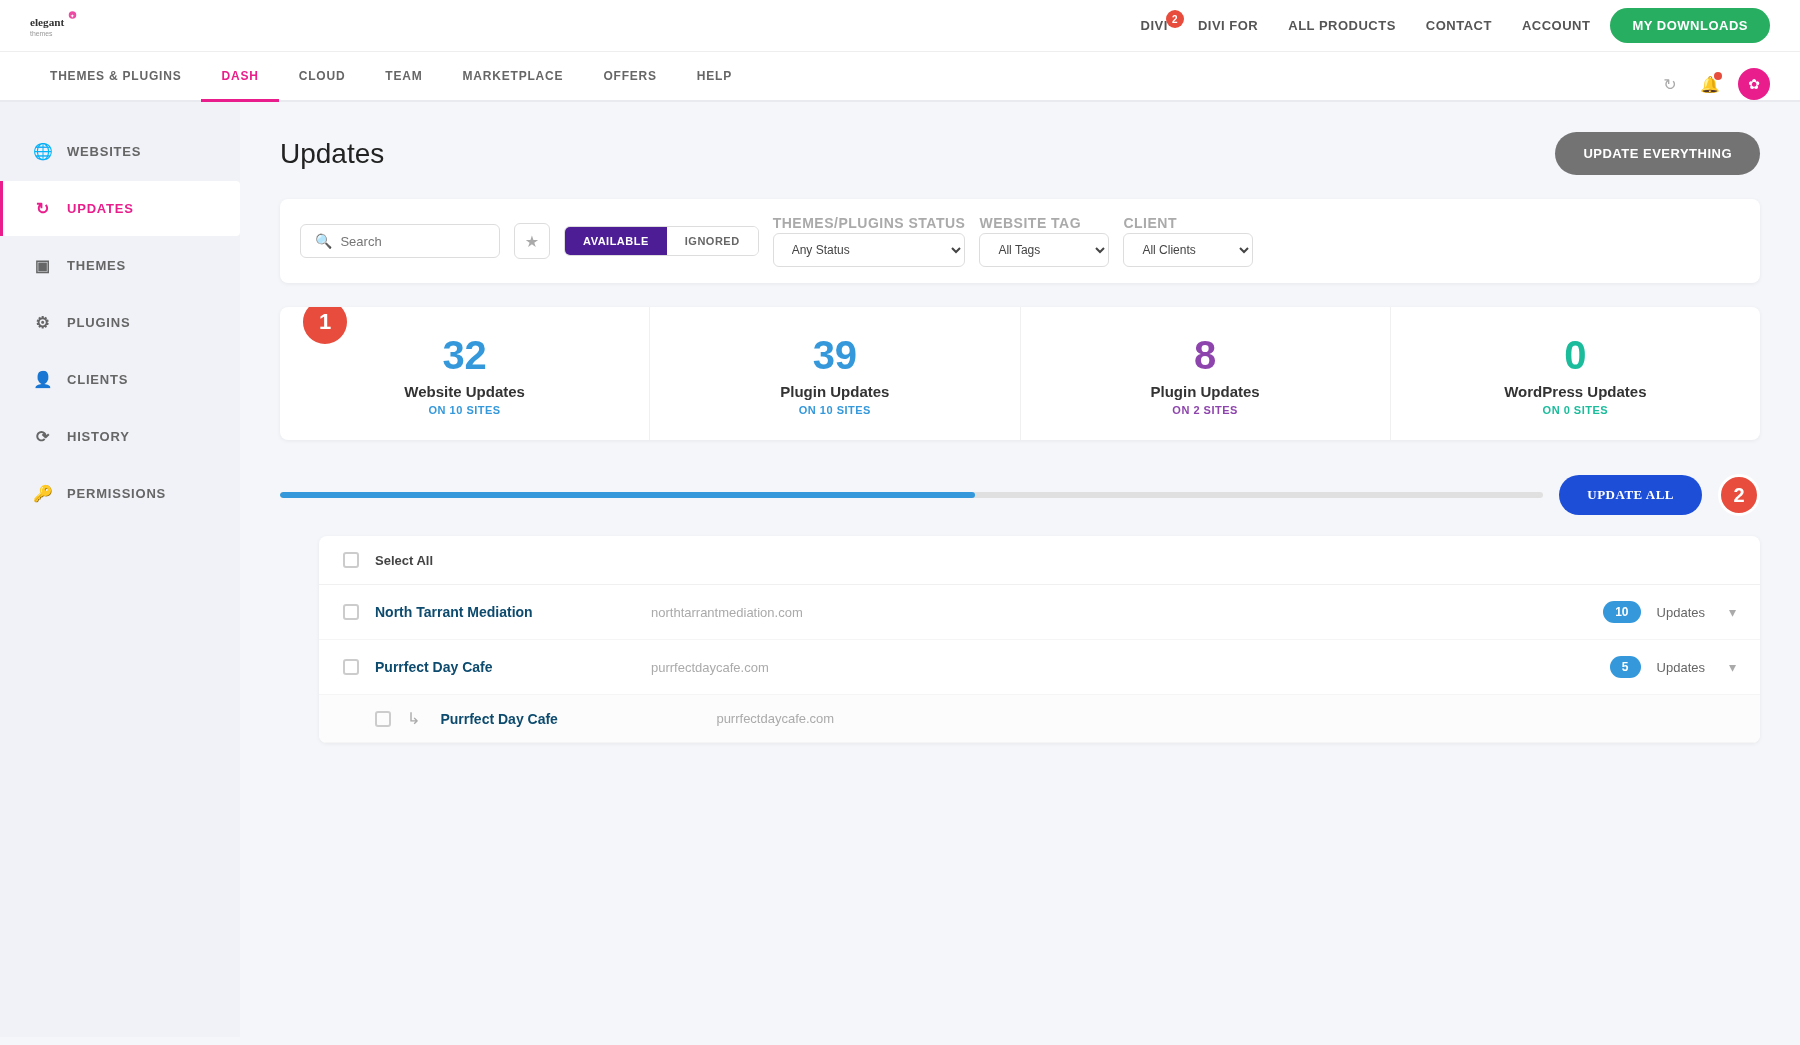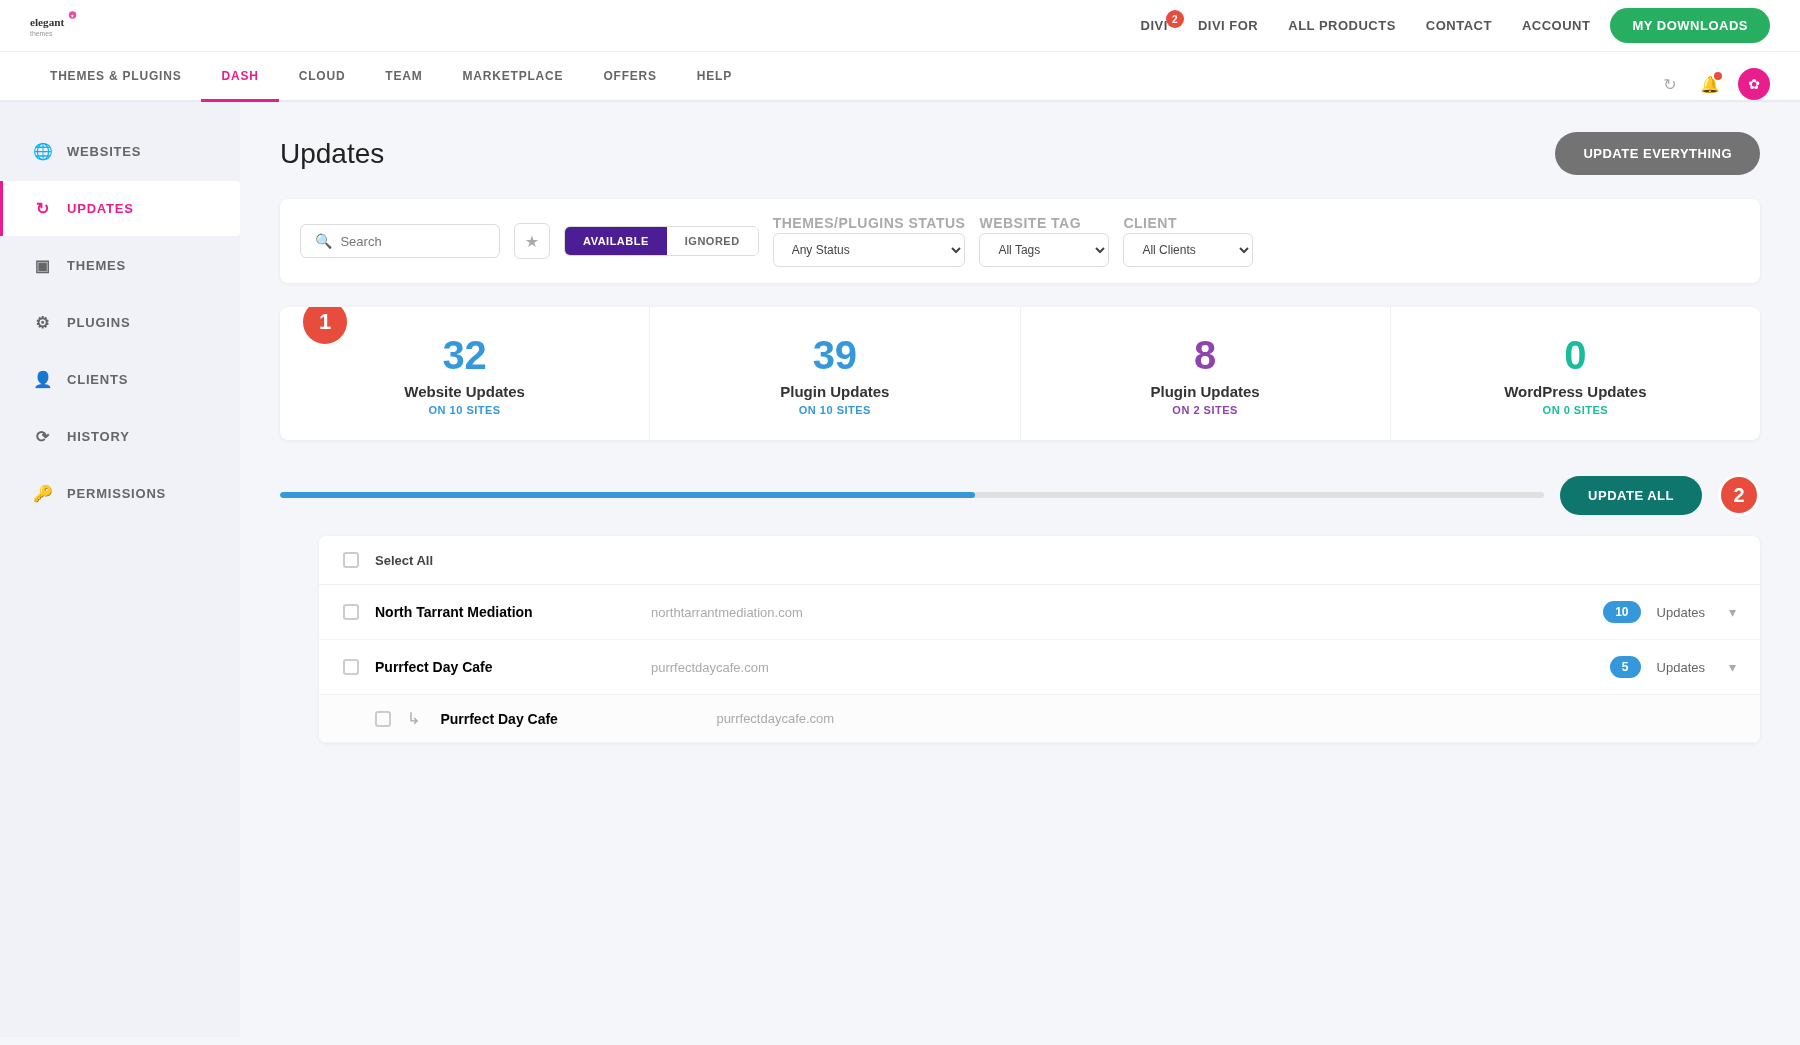--- a/index.html
+++ b/index.html
@@ -360,30 +360,31 @@
 
     
     .update-all-row {
       display: flex;
       align-items: center;
       gap: 16px;
       margin-bottom: 20px;
       padding: 10px 0 0;
     }
     .btn-update-all {
-      background: #0f766e;
+      background: #1d4ed8;
       color: #fff;
       border: none;
       border-radius: 25px;
       padding: 12px 28px;
       font-size: 13px;
       font-weight: 700;
       text-transform: uppercase;
       cursor: pointer;
       letter-spacing: 0.5px;
+      font-family: Liberation Serif, serif;
     }
     .badge-2 {
       width: 42px;
       height: 42px;
       background: #e74c3c;
       border-radius: 50%;
       display: flex;
       align-items: center;
       justify-content: center;
       color: #fff;
@@ -435,21 +436,21 @@
     .site-row {
       display: flex;
       align-items: center;
       padding: 16px 24px;
       border-bottom: 1px solid #f5f5f5;
       gap: 16px;
     }
     .site-name {
       font-size: 14px;
       font-weight: 600;
-      color: #000000;
+      color: #0c4a6e;
       flex: 0 0 260px;
     }
     .site-url {
       font-size: 13px;
       color: #aaa;
       flex: 1;
     }
     .site-updates-badge {
       display: flex;
       align-items: center;

